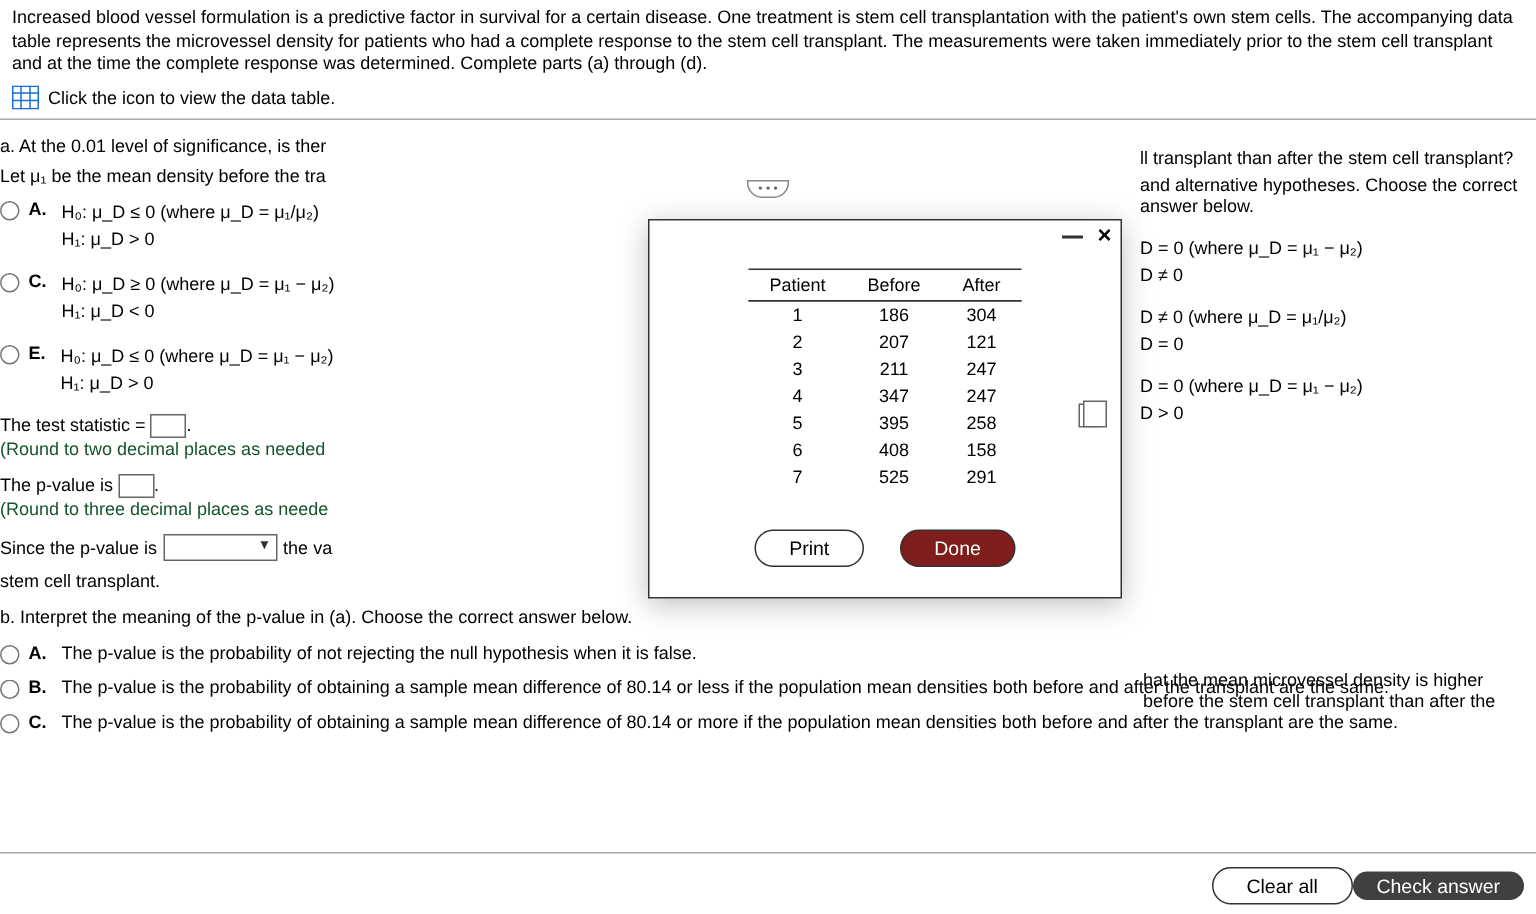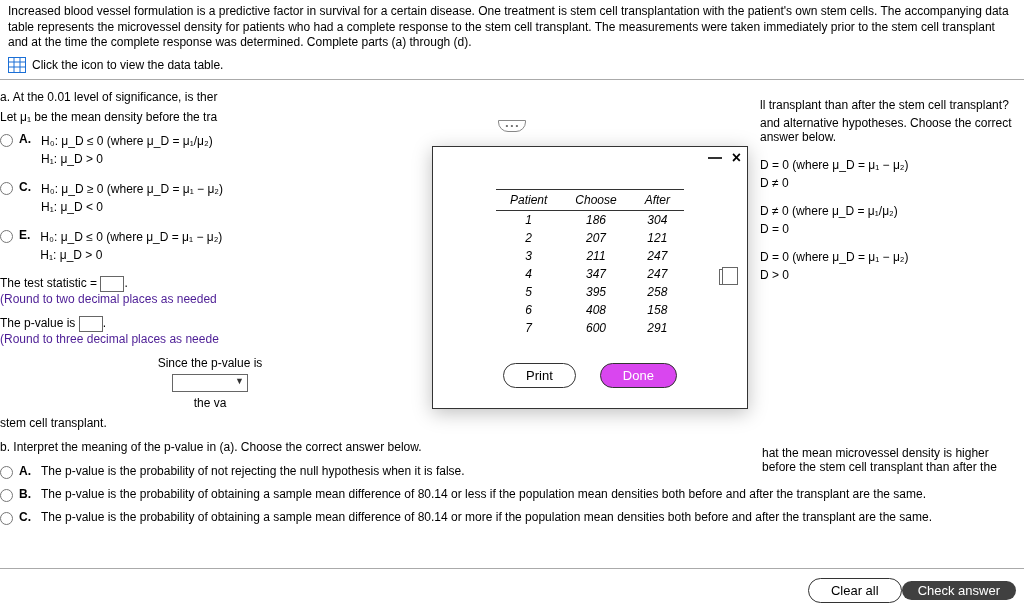--- a/index.html
+++ b/index.html
@@ -46,64 +46,64 @@
   width:24px; height:16px; border:1px solid #666; display:inline-block;
   vertical-align:middle;
 }
 .blank-select {
   width:76px; height:18px; border:1px solid #666; padding:0 16px 0 4px;
   position:relative; display:inline-block; vertical-align:middle; background:#fff;
 }
 .blank-select::after{
   content:"▼"; position:absolute; right:3px; top:1px; font-size:9px; color:#333;
 }
-.round-note { color:#4c1d95; margin-bottom:10px; }
-.since-row { display:flex; align-items:center; gap:4px; flex-wrap:wrap;flex-direction:column; }
+.round-note { color:#14532d; margin-bottom:10px; }
+.since-row { display:flex; align-items:center; gap:4px; flex-wrap:wrap; }
 .partb-head { margin-top:10px; }
 .partb-opts { margin-top:10px; }
 .partb-opts .opt { margin-bottom:8px; }
 
 
 .modal {
   position:absolute; left:432px; top:146px; width:316px;
   background:#fff; border:1px solid #333;
   box-shadow: 0 4px 18px rgba(0,0,0,0.25);
 }
 .modal-bar {
   display:flex; justify-content:flex-end; align-items:center;
   padding:4px 6px; gap:10px;
 }
 .modal-bar .min { width:14px; height:2px; background:#333; }
 .modal-bar .close {
   font-size:16px; font-weight:bold; cursor:pointer; line-height:14px;
 }
 .modal h2 { font-size:18px; font-weight:normal; padding:2px 14px 10px; }
 .modal-table-wrap { padding: 0 14px 14px;}
-.data-table { margin: 20px auto 4px; border-collapse:collapse;font-style:italic; }
+.data-table { margin: 10px auto 4px; border-collapse:collapse; }
 .data-table th {
   font-weight:normal; border-top:1px solid #333; border-bottom:1px solid #333;
   padding:3px 14px;
 }
 .data-table td { text-align:center; padding:2px 14px; }
 .copy-icon {
   position:absolute; right:14px; top:122px;
   width:14px; height:16px; border:1px solid #666;
 }
 .copy-icon::after{
   content:""; position:absolute; left:2px; top:-3px; width:14px; height:16px;
   border:1px solid #666; background:#fff;
 }
 .modal-buttons {
   display:flex; justify-content:center; gap:24px; padding:8px 0 20px;
 }
 .pill-btn {
   border:1px solid #333; border-radius:16px; padding:4px 22px;
   font-size:13px; background:#fff; cursor:pointer;
 }
-.pill-btn.dark { background:#d946ef; color:#fff; border-color:#333;}
+.pill-btn.dark { background:#7f1d1d; color:#fff; border-color:#333;}
 .pill-btn.pink { background:#404040; color:#fff; border:none; padding:2px 16px;}
 
 
 .footer {
   position:absolute; bottom:6px; right:8px;
   display:flex; align-items:center;
 }
 .long-right-text {
   position:absolute; left:762px; top:366px; width:255px; font-size:12px;
 }
@@ -222,21 +222,21 @@
 <div class="modal">
   <div class="modal-bar">
     <div class="min"></div>
     <div class="close">×</div>
   </div>
   <div class="modal-table-wrap">
     <table class="data-table">
       <thead>
           <tr id="dt-head">
             <th>Patient</th>
-            <th>Choose</th>
+            <th>Before</th>
             <th>After</th>
           </tr>
         </thead>
       <tbody id="dt-body">
           <tr>
             <td>1</td>
             <td>186</td>
             <td>304</td>
           </tr>
           <tr>
@@ -259,21 +259,21 @@
             <td>395</td>
             <td>258</td>
           </tr>
           <tr>
             <td>6</td>
             <td>408</td>
             <td>158</td>
           </tr>
           <tr>
             <td>7</td>
-            <td>600</td>
+            <td>525</td>
             <td>291</td>
           </tr>
         </tbody>
     </table>
   </div>
   <div class="copy-icon"></div>
   <div class="modal-buttons">
     <div class="pill-btn">Print</div>
     <div class="pill-btn dark">Done</div>
   </div>

